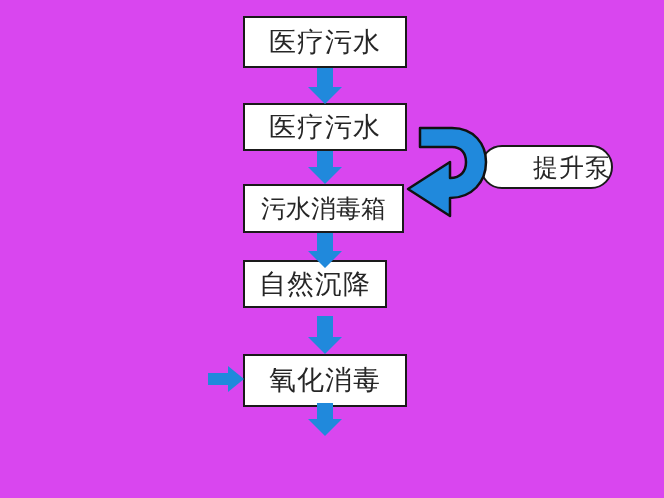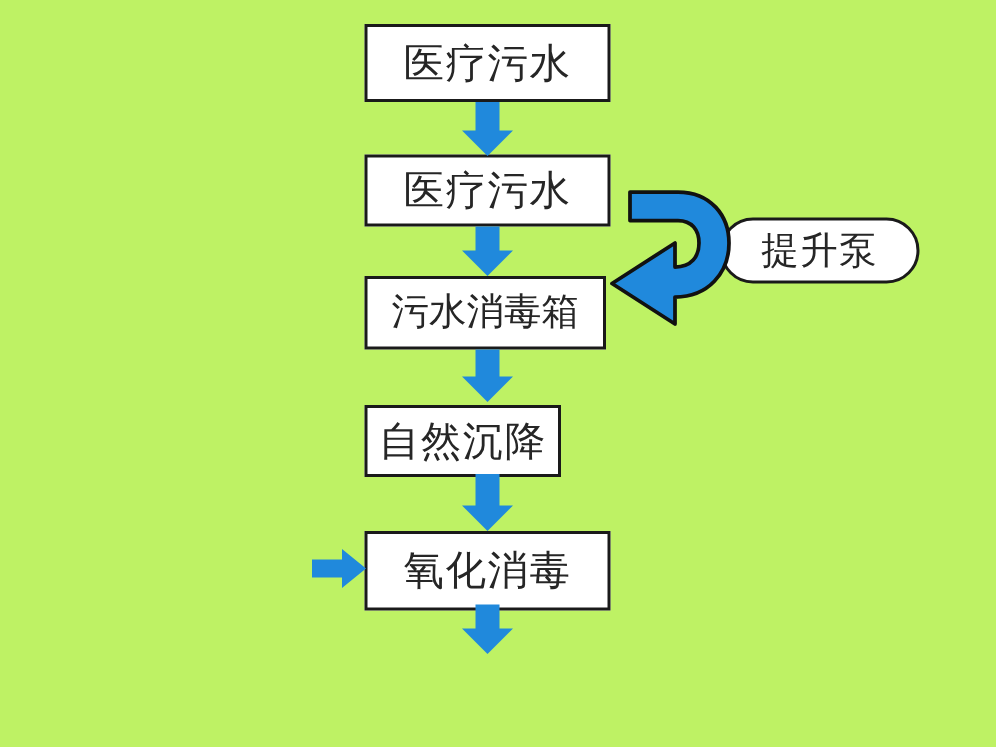--- a/index.html
+++ b/index.html
@@ -4,21 +4,21 @@
 <style>
   html, body {
     margin: 0;
     padding: 0;
     background: #ffffff;
   }
   #canvas {
     position: relative;
     width: 664px;
     height: 498px;
-    background: #bef264;
+    background: #d946ef;
     overflow: hidden;
     font-family: Liberation Serif, serif;
   }
   .proc-box {
     position: absolute;
     box-sizing: border-box;
     border: 2.5px solid #1a1a1a;
     background: #ffffff;
     display: flex;
     align-items: center;
@@ -62,30 +62,30 @@
   </div>
 
   <div class="proc-box" style="left:243px; top:103px; width:164px; height:48px;">
     <span>医疗污水</span>
   </div>
 
   <div class="proc-box wide-text" style="left:243px; top:184px; width:161px; height:49px;">
     <span>污水消毒箱</span>
   </div>
 
-  <div class="proc-box" style="left:243px; top:270px; width:131px; height:48px;">
+  <div class="proc-box" style="left:243px; top:260px; width:144px; height:48px;">
     <span>自然沉降</span>
   </div>
 
   <div class="proc-box" style="left:243px; top:354px; width:164px; height:53px;">
     <span>氧化消毒</span>
   </div>
 
 
-  <div class="round-box" style="left:480px; top:145px; width:133px; height:44px;">
+  <div class="round-box" style="left:480px; top:145px; width:133px; height:44px;justify-content:flex-end;">
     <span>提升泵</span>
   </div>
 
 
   <svg class="arrow-svg" style="left:308px; top:68px;" width="34" height="36" viewBox="0 0 34 36">
     <polygon class="blue-fill" points="9,0 25,0 25,19 34,19 17,36 0,19 9,19"></polygon>
   </svg>
 
   <svg class="arrow-svg" style="left:308px; top:151px;" width="34" height="33" viewBox="0 0 34 33">
     <polygon class="blue-fill" points="9,0 25,0 25,16 34,16 17,33 0,16 9,16"></polygon>

